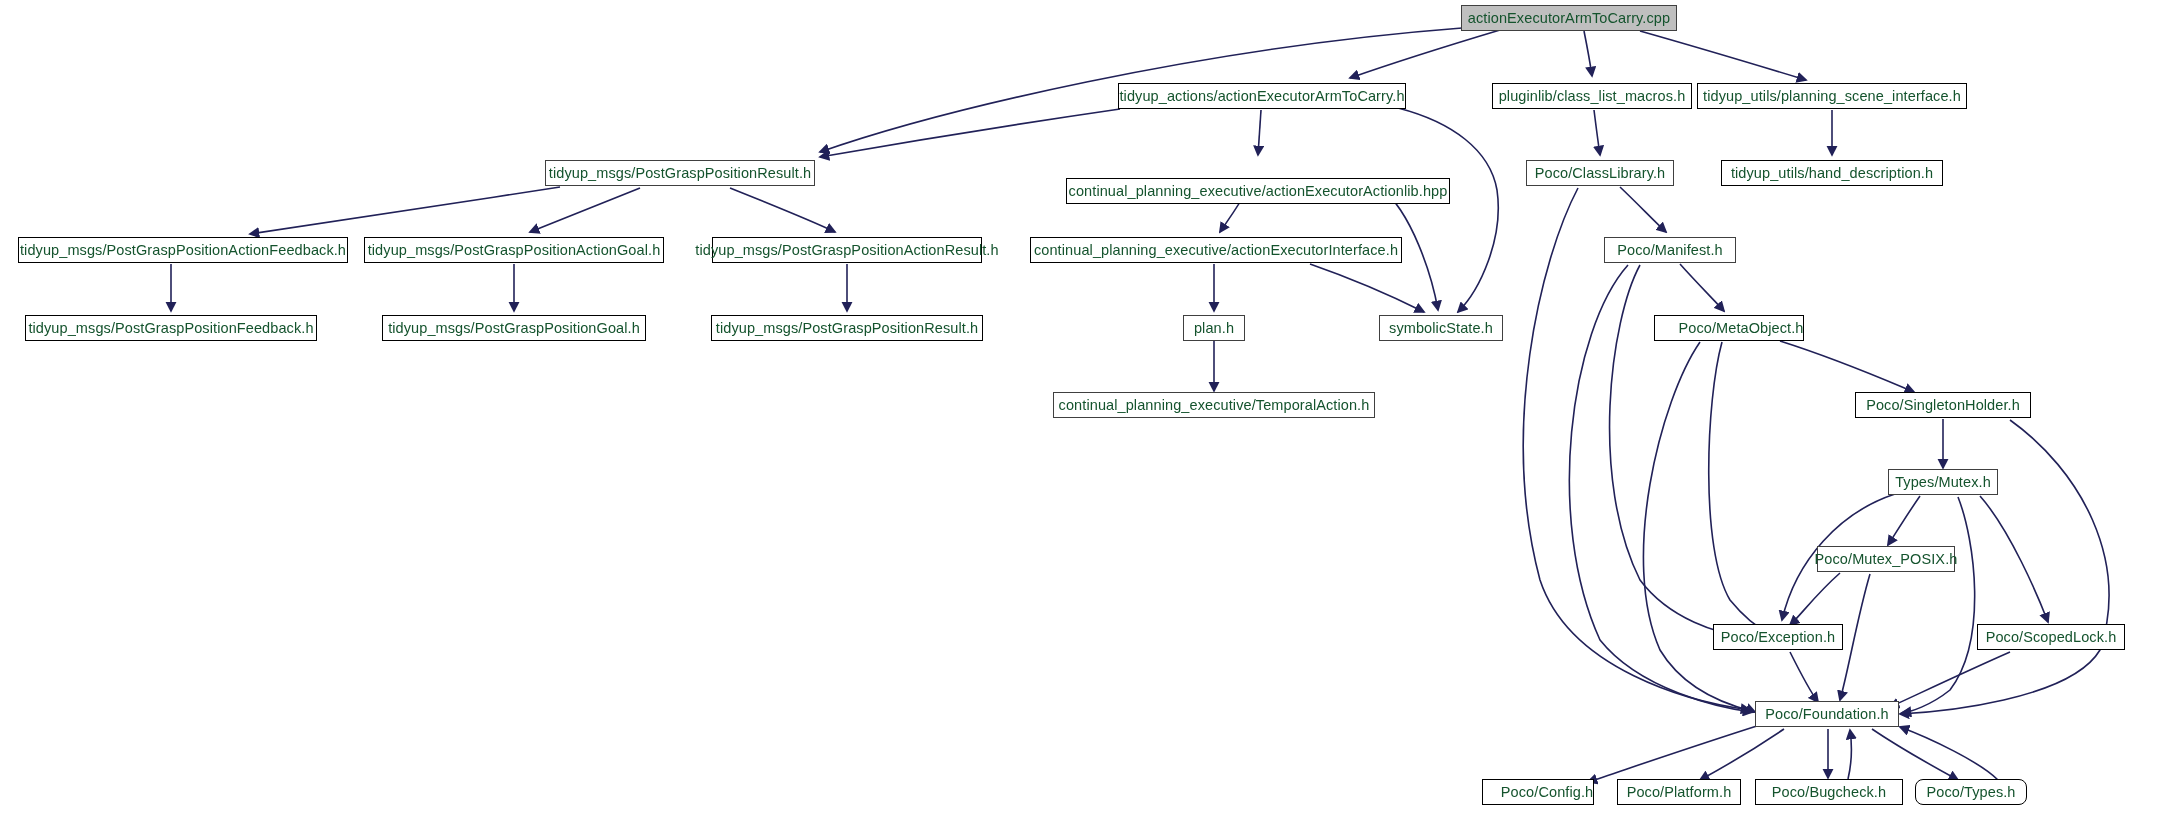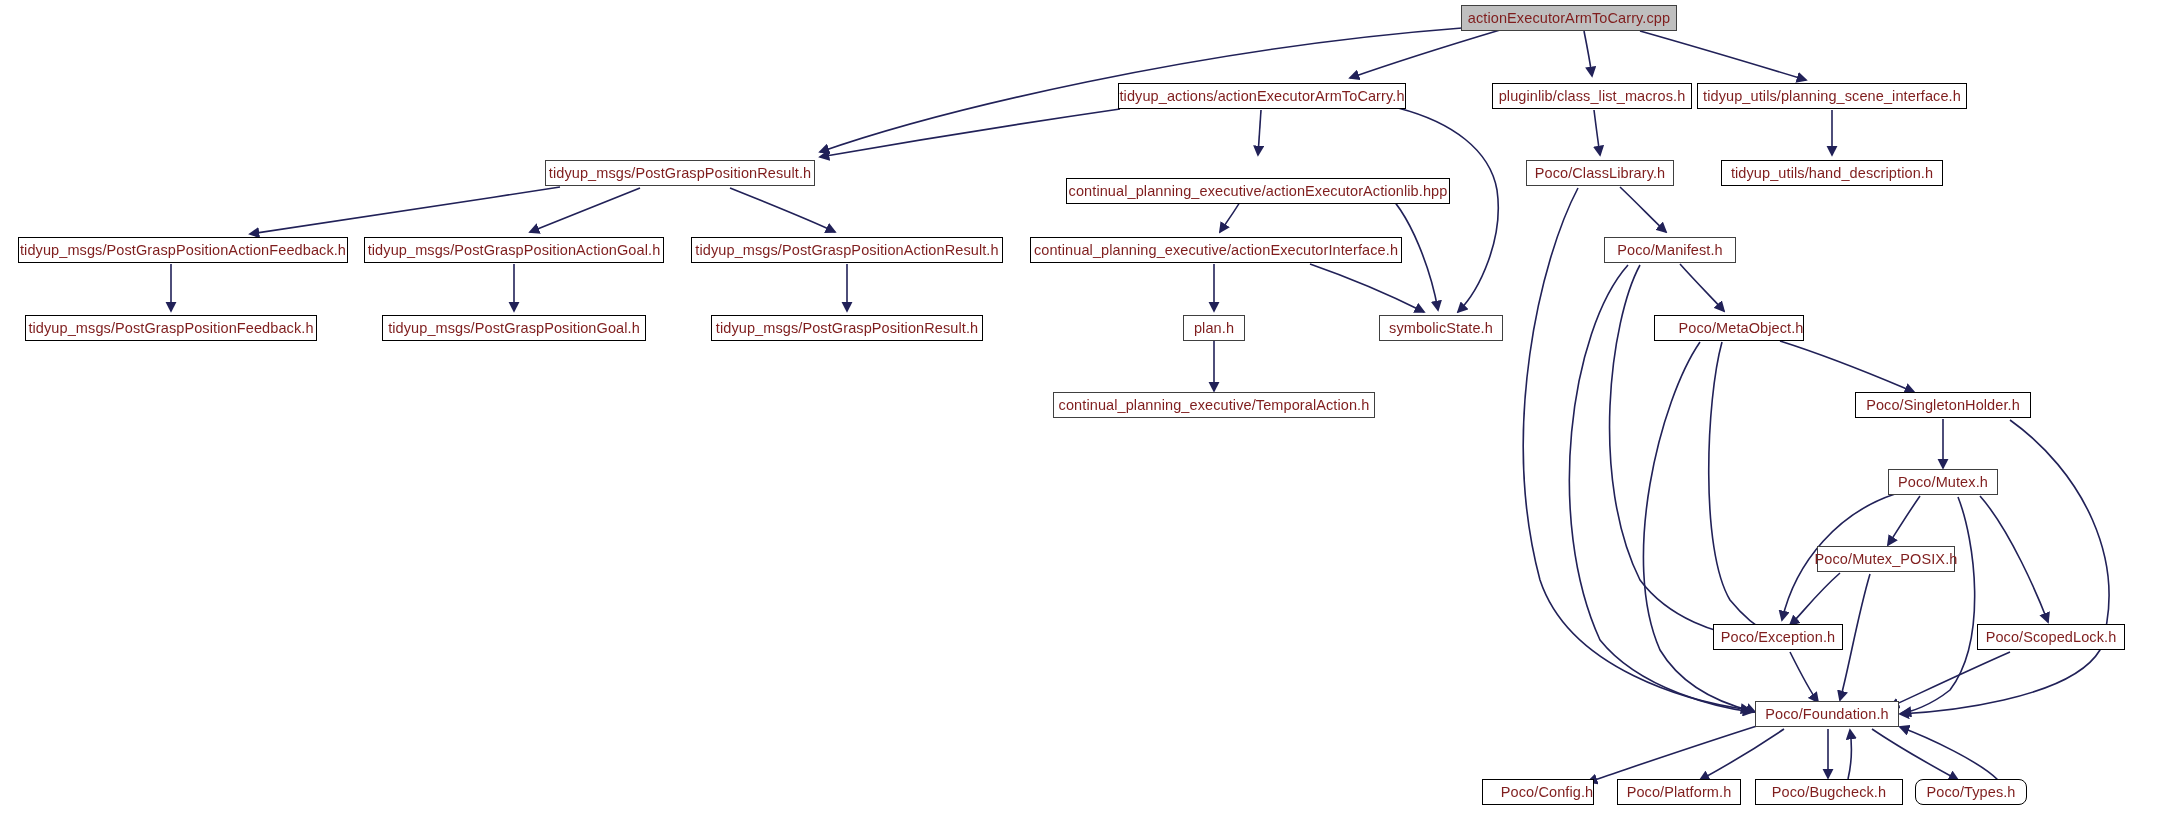--- a/index.html
+++ b/index.html
@@ -17,21 +17,21 @@
     left:0;top:0;
     width:2159px;
     height:813px;
     pointer-events:none;
   }
   .node{
     position:absolute;
     box-sizing:border-box;
     background:#ffffff;
     border:1px solid #000000;
-    color:#7f1d1d;
+    color:#14532d;
     display:flex;
     align-items:center;
     justify-content:center;
     white-space:nowrap;
     line-height:1;
     height:26px;
     font-size:14.5px;
     letter-spacing:0.1px;
     transform:translate(-50%,-50%);
     z-index:3;
@@ -105,32 +105,32 @@
       <div class="node root thick" style="left: 1569px; top: 18px; width: 216px;">actionExecutorArmToCarry.cpp</div>
       <div class="node" style="left: 1262px; top: 96px; width: 288px;">tidyup_actions/actionExecutorArmToCarry.h</div>
       <div class="node" style="left: 1592px; top: 96px; width: 200px;">pluginlib/class_list_macros.h</div>
       <div class="node" style="left: 1832px; top: 96px; width: 270px;">tidyup_utils/planning_scene_interface.h</div>
       <div class="node thick" style="left: 680px; top: 173px; width: 270px;">tidyup_msgs/PostGraspPositionResult.h</div>
       <div class="node" style="left: 1258px; top: 173px; width: 384px; margin-top: 18px;">continual_planning_executive/actionExecutorActionlib.hpp</div>
       <div class="node thick" style="left: 1600px; top: 173px; width: 148px;">Poco/ClassLibrary.h</div>
       <div class="node" style="left: 1832px; top: 173px; width: 222px;">tidyup_utils/hand_description.h</div>
       <div class="node" style="left: 171px; top: 250px; width: 330px; margin-left: 12px;">tidyup_msgs/PostGraspPositionActionFeedback.h</div>
       <div class="node" style="left: 514px; top: 250px; width: 300px;">tidyup_msgs/PostGraspPositionActionGoal.h</div>
-      <div class="node" style="left: 847px; top: 250px; width: 312px;">tidyup_msgs/PostGraspPositionActionResult.h</div>
+      <div class="node" style="left: 847px; top: 250px; width: 270px;">tidyup_msgs/PostGraspPositionActionResult.h</div>
       <div class="node" style="left: 1216px; top: 250px; width: 372px;">continual_planning_executive/actionExecutorInterface.h</div>
       <div class="node thick" style="left: 1670px; top: 250px; width: 132px;">Poco/Manifest.h</div>
       <div class="node" style="left: 171px; top: 328px; width: 292px;">tidyup_msgs/PostGraspPositionFeedback.h</div>
       <div class="node" style="left: 514px; top: 328px; width: 264px;">tidyup_msgs/PostGraspPositionGoal.h</div>
       <div class="node" style="left: 847px; top: 328px; width: 272px;">tidyup_msgs/PostGraspPositionResult.h</div>
       <div class="node thick" style="left: 1214px; top: 328px; width: 62px;">plan.h</div>
       <div class="node thick" style="left: 1441px; top: 328px; width: 124px;">symbolicState.h</div>
       <div class="node" style="left: 1729px; top: 328px; width: 150px; padding-left: 24px;">Poco/MetaObject.h</div>
       <div class="node thick" style="left: 1214px; top: 405px; width: 322px;">continual_planning_executive/TemporalAction.h</div>
       <div class="node" style="left: 1943px; top: 405px; width: 176px;">Poco/SingletonHolder.h</div>
-      <div class="node thick" style="left: 1943px; top: 482px; width: 110px;">Poco/Mutex.h</div>
+      <div class="node thick" style="left: 1943px; top: 482px; width: 110px;">Types/Mutex.h</div>
       <div class="node thick" style="left: 1886px; top: 559px; width: 138px;">Poco/Mutex_POSIX.h</div>
       <div class="node" style="left: 1778px; top: 637px; width: 130px;">Poco/Exception.h</div>
       <div class="node" style="left: 2051px; top: 637px; width: 148px;">Poco/ScopedLock.h</div>
       <div class="node thick" style="left: 1827px; top: 714px; width: 144px;">Poco/Foundation.h</div>
       <div class="node" style="left: 1538px; top: 792px; width: 112px; padding-left: 18px;">Poco/Config.h</div>
       <div class="node" style="left: 1679px; top: 792px; width: 124px;">Poco/Platform.h</div>
       <div class="node" style="left: 1829px; top: 792px; width: 148px;">Poco/Bugcheck.h</div>
       <div class="node" style="left: 1971px; top: 792px; width: 112px; border-radius: 8px;">Poco/Types.h</div>
     </div>
 </div>

